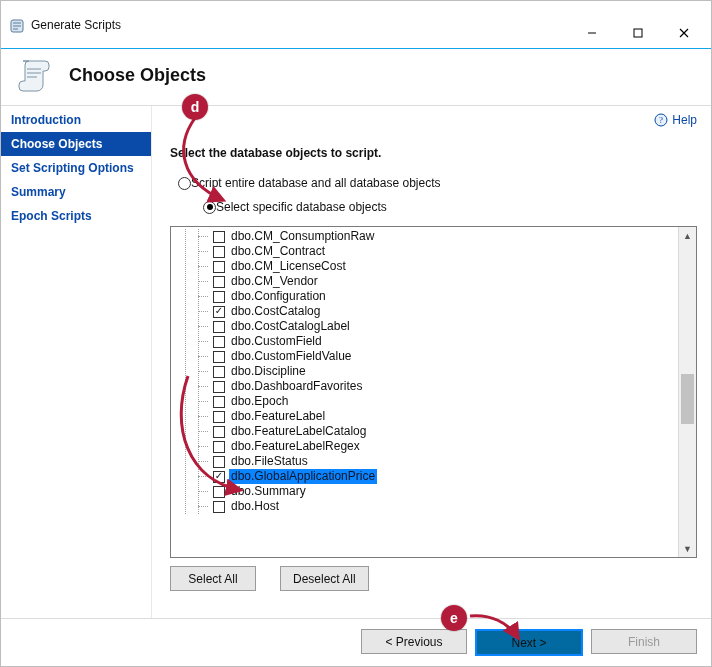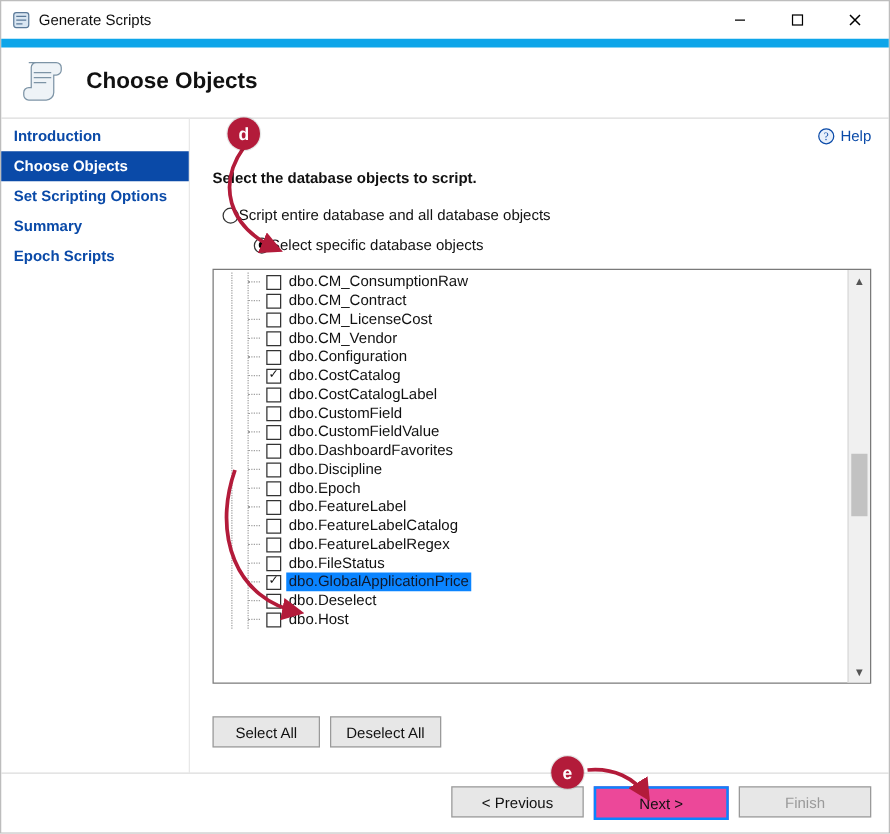--- a/index.html
+++ b/index.html
@@ -19,23 +19,23 @@
     border: 1px solid #bdbdbd;
     box-sizing: border-box;
     display: flex;
     flex-direction: column;
     background: #fff;
   }
   
   .titlebar {
     height: 30px;
     display: flex;
-    align-items: center;
     padding: 0 4px 0 8px;
-    border-bottom: 7px solid #0ea5e9;
+    border-bottom: 1px solid #0ea5e9;
+    margin-top: 17px;
   }
   .title-icon {
     width: 16px; height:16px;
     margin-right:6px;
     display:inline-flex;align-items:center;justify-content:center;
   }
   .title-text { flex:0 0 auto; font-size:12px; }
   .title-spacer { flex:1; }
   .win-btn {
     width:46px; height:30px;
@@ -178,41 +178,41 @@
     width:17px;
     border-left:1px solid #d9d9d9;
     background:#f0f0f0;
     display:flex;flex-direction:column;
   }
   .sb-btn{height:17px;display:flex;align-items:center;justify-content:center;color:#555;font-size:9px;}
   .sb-track{flex:1;position:relative;}
   .sb-thumb{position:absolute;left:2px;right:2px;top:130px;height:50px;background:#c2c2c2;border-radius:0;}
 
   .sel-buttons{
-    display:flex;gap:8px;margin-top:26px;
+    display:flex;gap:24px;margin-top:8px;
   }
   .btn{
     height:23px;
     padding:0 12px;
     border:1px solid #9a9a9a;
     background:#e7e7e7;
     font-size:12px;
     display:inline-flex;align-items:center;justify-content:center;
     min-width:60px;
   }
 
   .footer{
     border-top:1px solid #dcdcdc;
     padding:10px 14px;
     display:flex;
     justify-content:flex-end;
     gap:8px;
   }
   .footer .btn{min-width:80px;}
-  .btn.default{border:2px solid #0a84ff;background:#ec4899;}
+  .btn.default{border:2px solid #0a84ff;background:#0369a1;}
   .btn.disabled{color:#9a9a9a;}
 
   
   .annot-badge{
     position:absolute;
     width:26px;height:26px;border-radius:50%;
     background:#b31b3a;color:#fff;font-weight:bold;
     display:flex;align-items:center;justify-content:center;
     font-size:14px;
     z-index:50;
@@ -330,25 +330,25 @@
               <div class="tree-row">
                 <span class="cb"></span>
                 <span class="row-label">dbo.CustomField</span>
               </div>
               <div class="tree-row">
                 <span class="cb"></span>
                 <span class="row-label">dbo.CustomFieldValue</span>
               </div>
               <div class="tree-row">
                 <span class="cb"></span>
+                <span class="row-label">dbo.Discipline</span>
+              </div>
+              <div class="tree-row">
+                <span class="cb"></span>
                 <span class="row-label">dbo.DashboardFavorites</span>
-              </div>
-              <div class="tree-row">
-                <span class="cb"></span>
-                <span class="row-label">dbo.Discipline</span>
               </div>
               <div class="tree-row">
                 <span class="cb"></span>
                 <span class="row-label">dbo.Epoch</span>
               </div>
               <div class="tree-row">
                 <span class="cb"></span>
                 <span class="row-label">dbo.FeatureLabel</span>
               </div>
               <div class="tree-row">
@@ -362,21 +362,21 @@
               <div class="tree-row">
                 <span class="cb"></span>
                 <span class="row-label">dbo.FileStatus</span>
               </div>
               <div class="tree-row">
                 <span class="cb checked"></span>
                 <span class="row-label hl">dbo.GlobalApplicationPrice</span>
               </div>
               <div class="tree-row">
                 <span class="cb"></span>
-                <span class="row-label">dbo.Deselect</span>
+                <span class="row-label">dbo.Summary</span>
               </div>
               <div class="tree-row">
                 <span class="cb"></span>
                 <span class="row-label">dbo.Host</span>
               </div>
             </div>
         </div>
         <div class="scrollbar">
           <div class="sb-btn">▲</div>
           <div class="sb-track">

